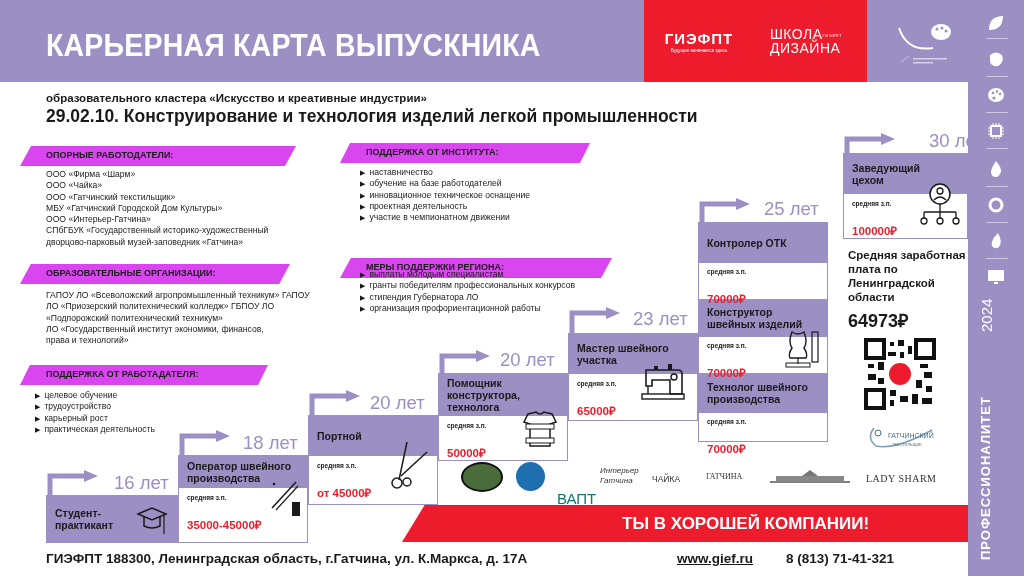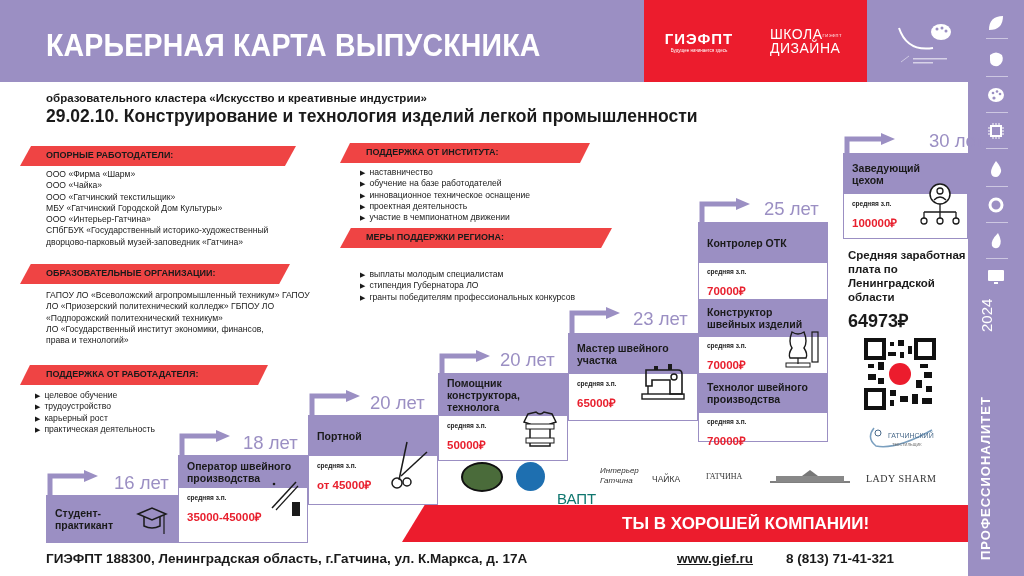--- a/index.html
+++ b/index.html
@@ -20,29 +20,29 @@
   .prof-logo { left: 893px; top: 18px; width: 70px; height: 54px; }
   
   .right-strip { left: 968px; top: 0; width: 56px; height: 576px; background: #9b8fc3; }
   .sb-icon { left: 987px; width: 18px; height: 18px; }
   .sb-sep { left: 986px; width: 22px; height: 1px; background: rgba(255,255,255,0.5); }
   .sb-vertical { left: 978px; top: 560px; font-size: 13px; font-weight: bold; color: #fff; letter-spacing: 1px; transform: rotate(-90deg); transform-origin: left top; white-space: nowrap; }
   
   .subtitle-1 { left: 46px; top: 92px; font-size: 11.5px; font-weight: bold; }
   .subtitle-2 { left: 46px; top: 106px; font-size: 17.5px; font-weight: bold; }
   
-  .sec-head { height: 18px; background: #ef4444; clip-path: polygon(4% 0, 100% 0, 96% 100%, 0 100%); font-size: 9px; font-weight: bold; color: #1a1a1a; padding: 4px 0 16px 26px; }
+  .sec-head { height: 18px; background: #d946ef; clip-path: polygon(4% 0, 100% 0, 96% 100%, 0 100%); font-size: 9px; font-weight: bold; color: #1a1a1a; padding: 4px 0 16px 26px; }
   .sec-text { font-size: 8.6px; line-height: 11.3px; color: #1a1a1a; }
   .bullet::before { content: "\25B6"; font-size: 7px; margin-right: 4px; }
   
   .step-box { border: 1px solid #9b8fc3; background: #fff; }
   .step-title { background: #9b8fc3; font-weight: bold; font-size: 10.5px; line-height: 12px; color: #1a1a1a; padding: 0 8px; display: flex; align-items: center; }
   .step-body { padding: 6px 8px; }
   .salary-label { font-size: 6.5px; font-weight: bold; }
-  .salary-value { font-size: 11.5px; font-weight: bold; color: #e8202e; margin-top: 8px; }
+  .salary-value { font-size: 11.5px; font-weight: bold; color: #e8202e; margin-top: 16px; }
   .age-label { font-size: 18.5px; font-weight: normal; color: #9b8fc3; }
   .red-banner { left: 402px; top: 505px; width: 566px; height: 37px; background: #ec1c2d; clip-path: polygon(4% 0, 100% 0, 100% 100%, 0 100%); }
   .red-banner-text { left: 622px; top: 514px; font-size: 17px; font-weight: bold; color: #fff; }
   .footer-address { left: 46px; top: 551px; font-size: 13.5px; font-weight: bold; }
   .footer-url { left: 677px; top: 551px; font-size: 13.5px; font-weight: bold; text-decoration: underline; }
   .footer-phone { left: 786px; top: 551px; font-size: 13.5px; font-weight: bold; }
   .avg-label { left: 848px; top: 248px; font-size: 11.5px; font-weight: bold; line-height: 14px; width: 120px; }
   .avg-value { left: 848px; top: 308px; font-size: 18px; font-weight: bold; }
   .partner { font-size: 8px; color: #333; }
 </style>
@@ -147,25 +147,26 @@
 
 <div class="abs sec-head" style="left:340px;top:143px;width:250px;">ПОДДЕРЖКА ОТ ИНСТИТУТА:</div>
 <div class="abs sec-text" style="left:360px;top:167px;">
   <div class="bullet">наставничество</div>
   <div class="bullet">обучение на базе работодателей</div>
   <div class="bullet">инновационное техническое оснащение</div>
   <div class="bullet">проектная деятельность</div>
   <div class="bullet">участие в чемпионатном движении</div>
 </div>
 
-<div class="abs sec-head" style="left:340px;top:228px;width:272px;">МЕРЫ ПОДДЕРЖКИ РЕГИОНА:</div>
+<div class="abs sec-head" style="left:340px;top:258px;width:272px;">МЕРЫ ПОДДЕРЖКИ РЕГИОНА:</div>
 <div class="abs sec-text" style="left:360px;top:269px;">
   <div class="bullet">выплаты молодым специалистам</div>
+  <div class="bullet">гранты победителям профессиональных конкурсов</div>
   <div class="bullet">стипендия Губернатора ЛО</div>
-  <div class="bullet">гранты победителям профессиональных конкурсов</div>
+  <div class="bullet">организация профориентационной работы</div>
 </div>
 
 <svg class="abs" style="left:46px;top:470px" width="60" height="30">
     <path d="M4 30 V6 H40" stroke="#9b8fc3" stroke-width="5" fill="none"></path>
     <path d="M38 0 L52 6 L38 12Z" fill="#9b8fc3"></path>
   </svg>
 <div class="abs age-label" style="left:114px;top:472px">16 лет</div>
 <div class="abs step-box" style="left:46px;top:495px;width:132px;height:48px;background:#9b8fc3;">
   <div class="step-title" style="height:46px;width:80px;">Студент-практикант</div>
 </div>

